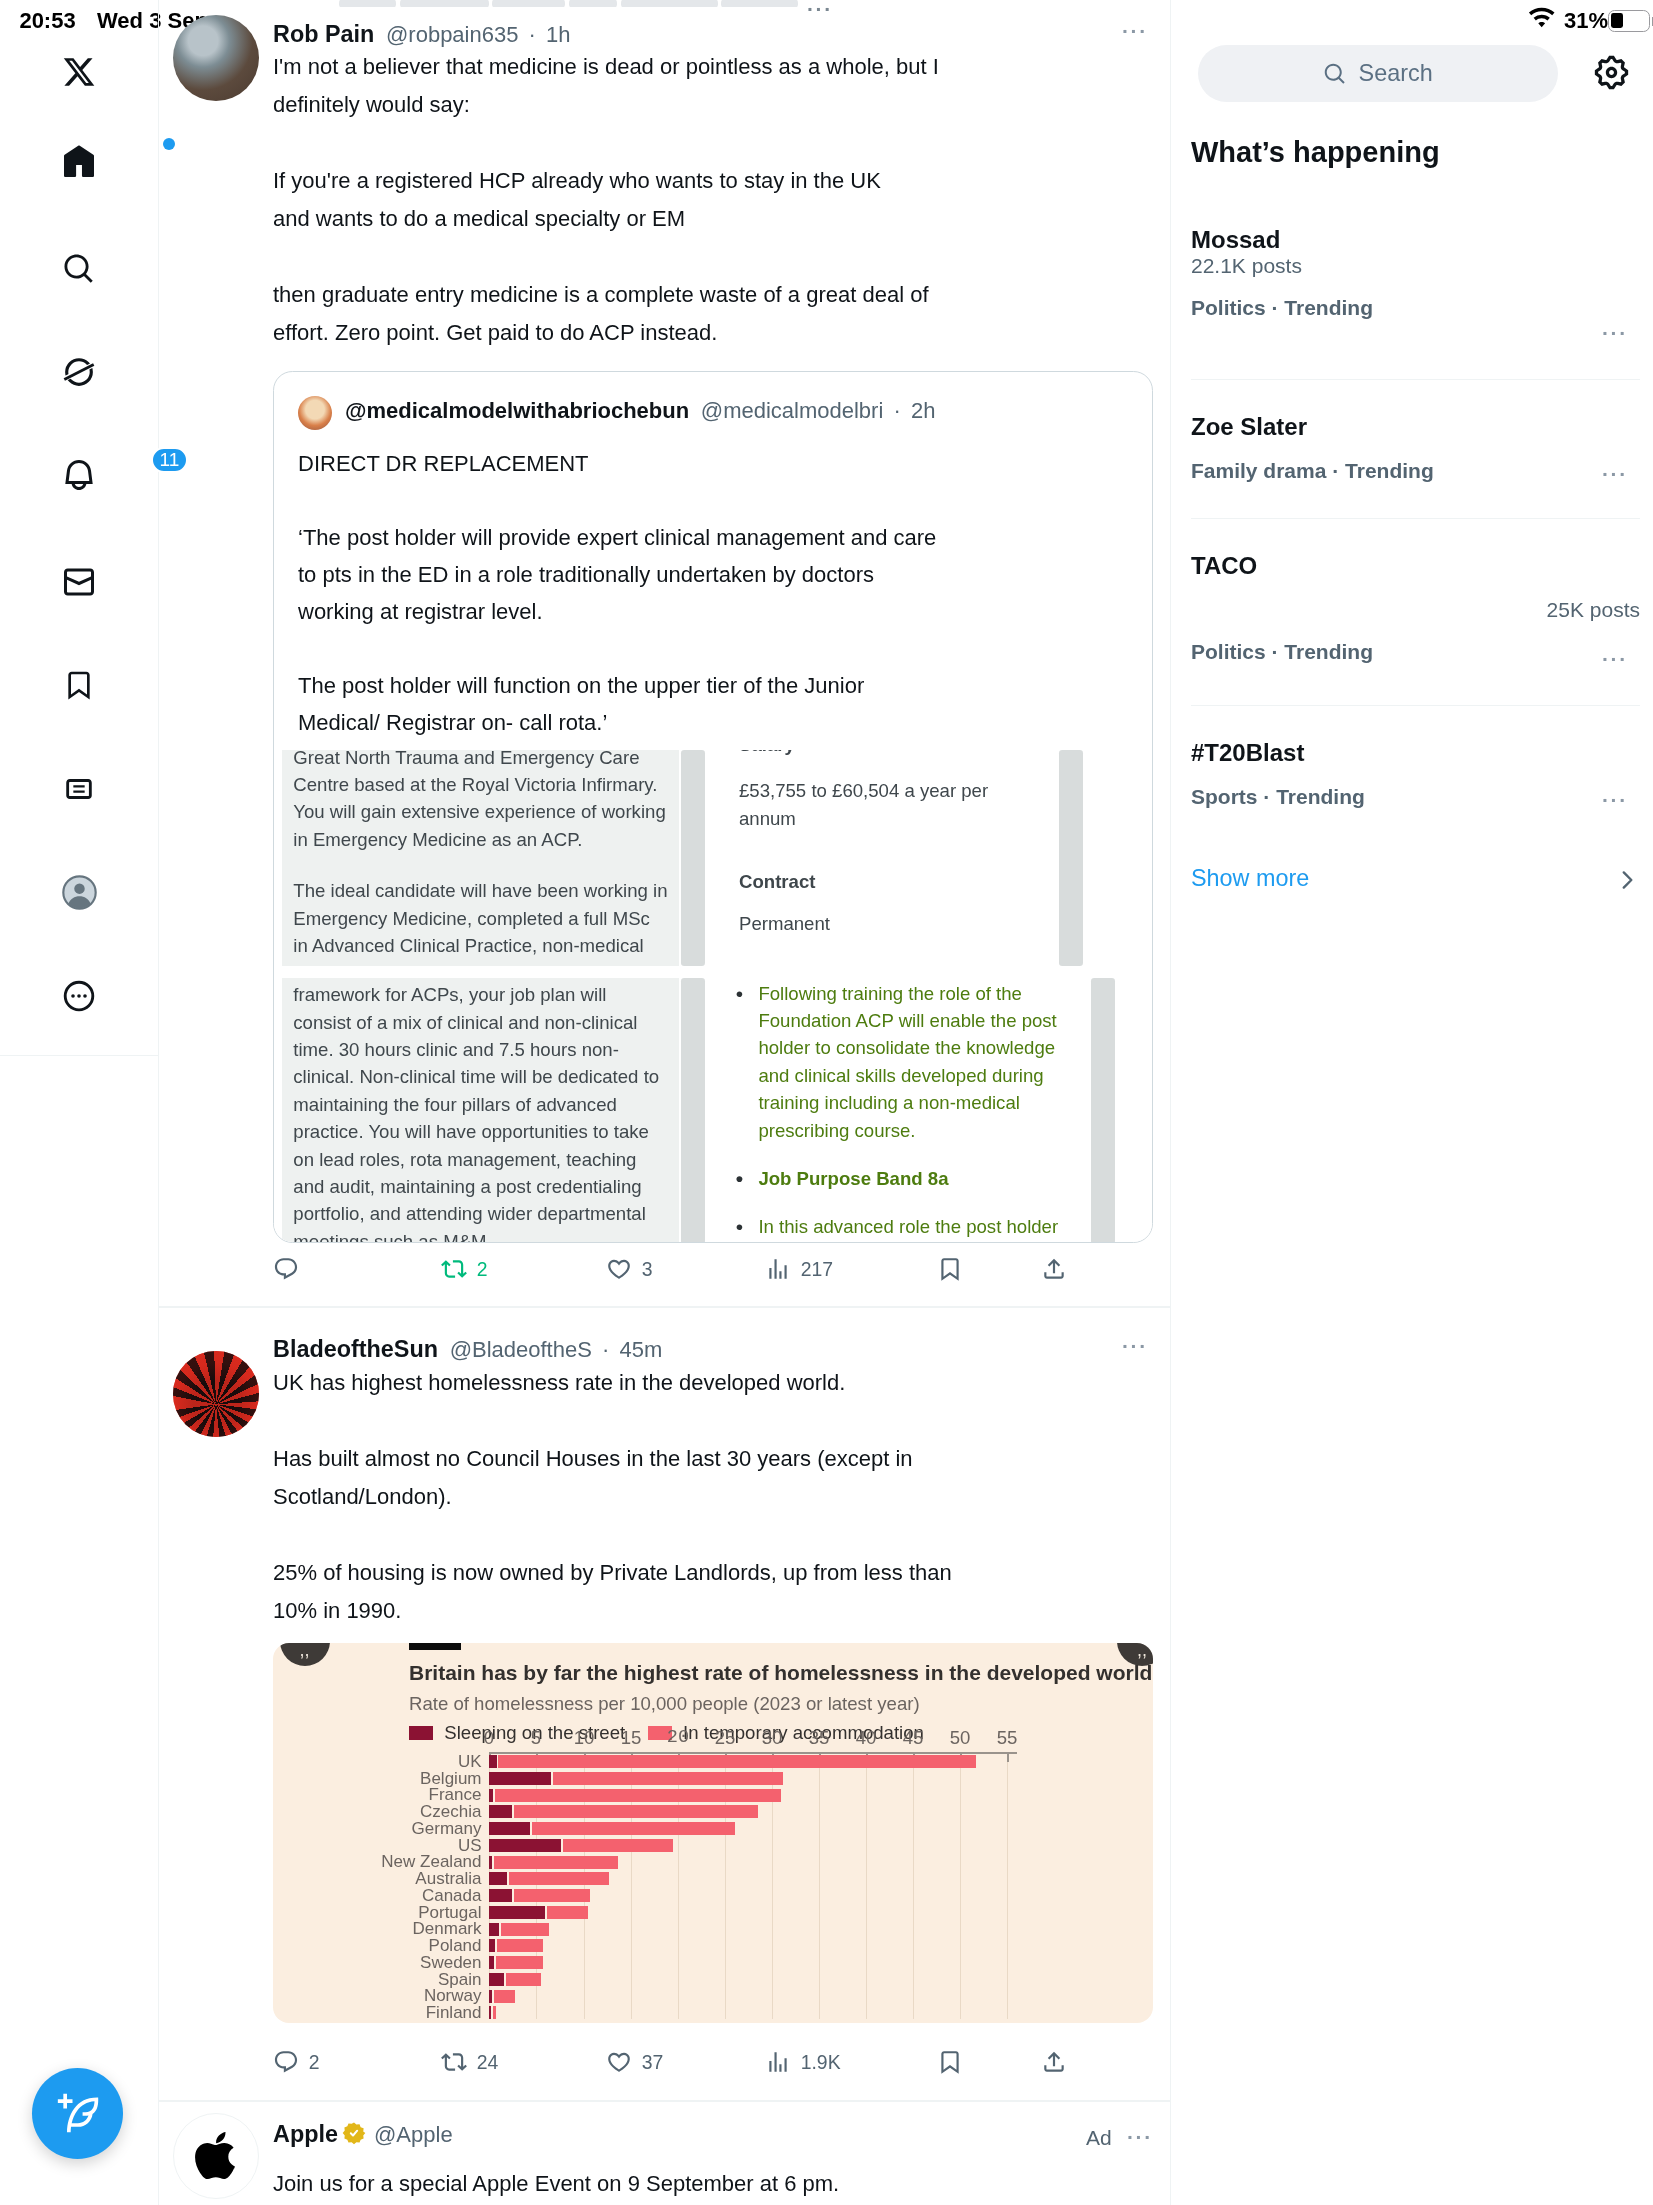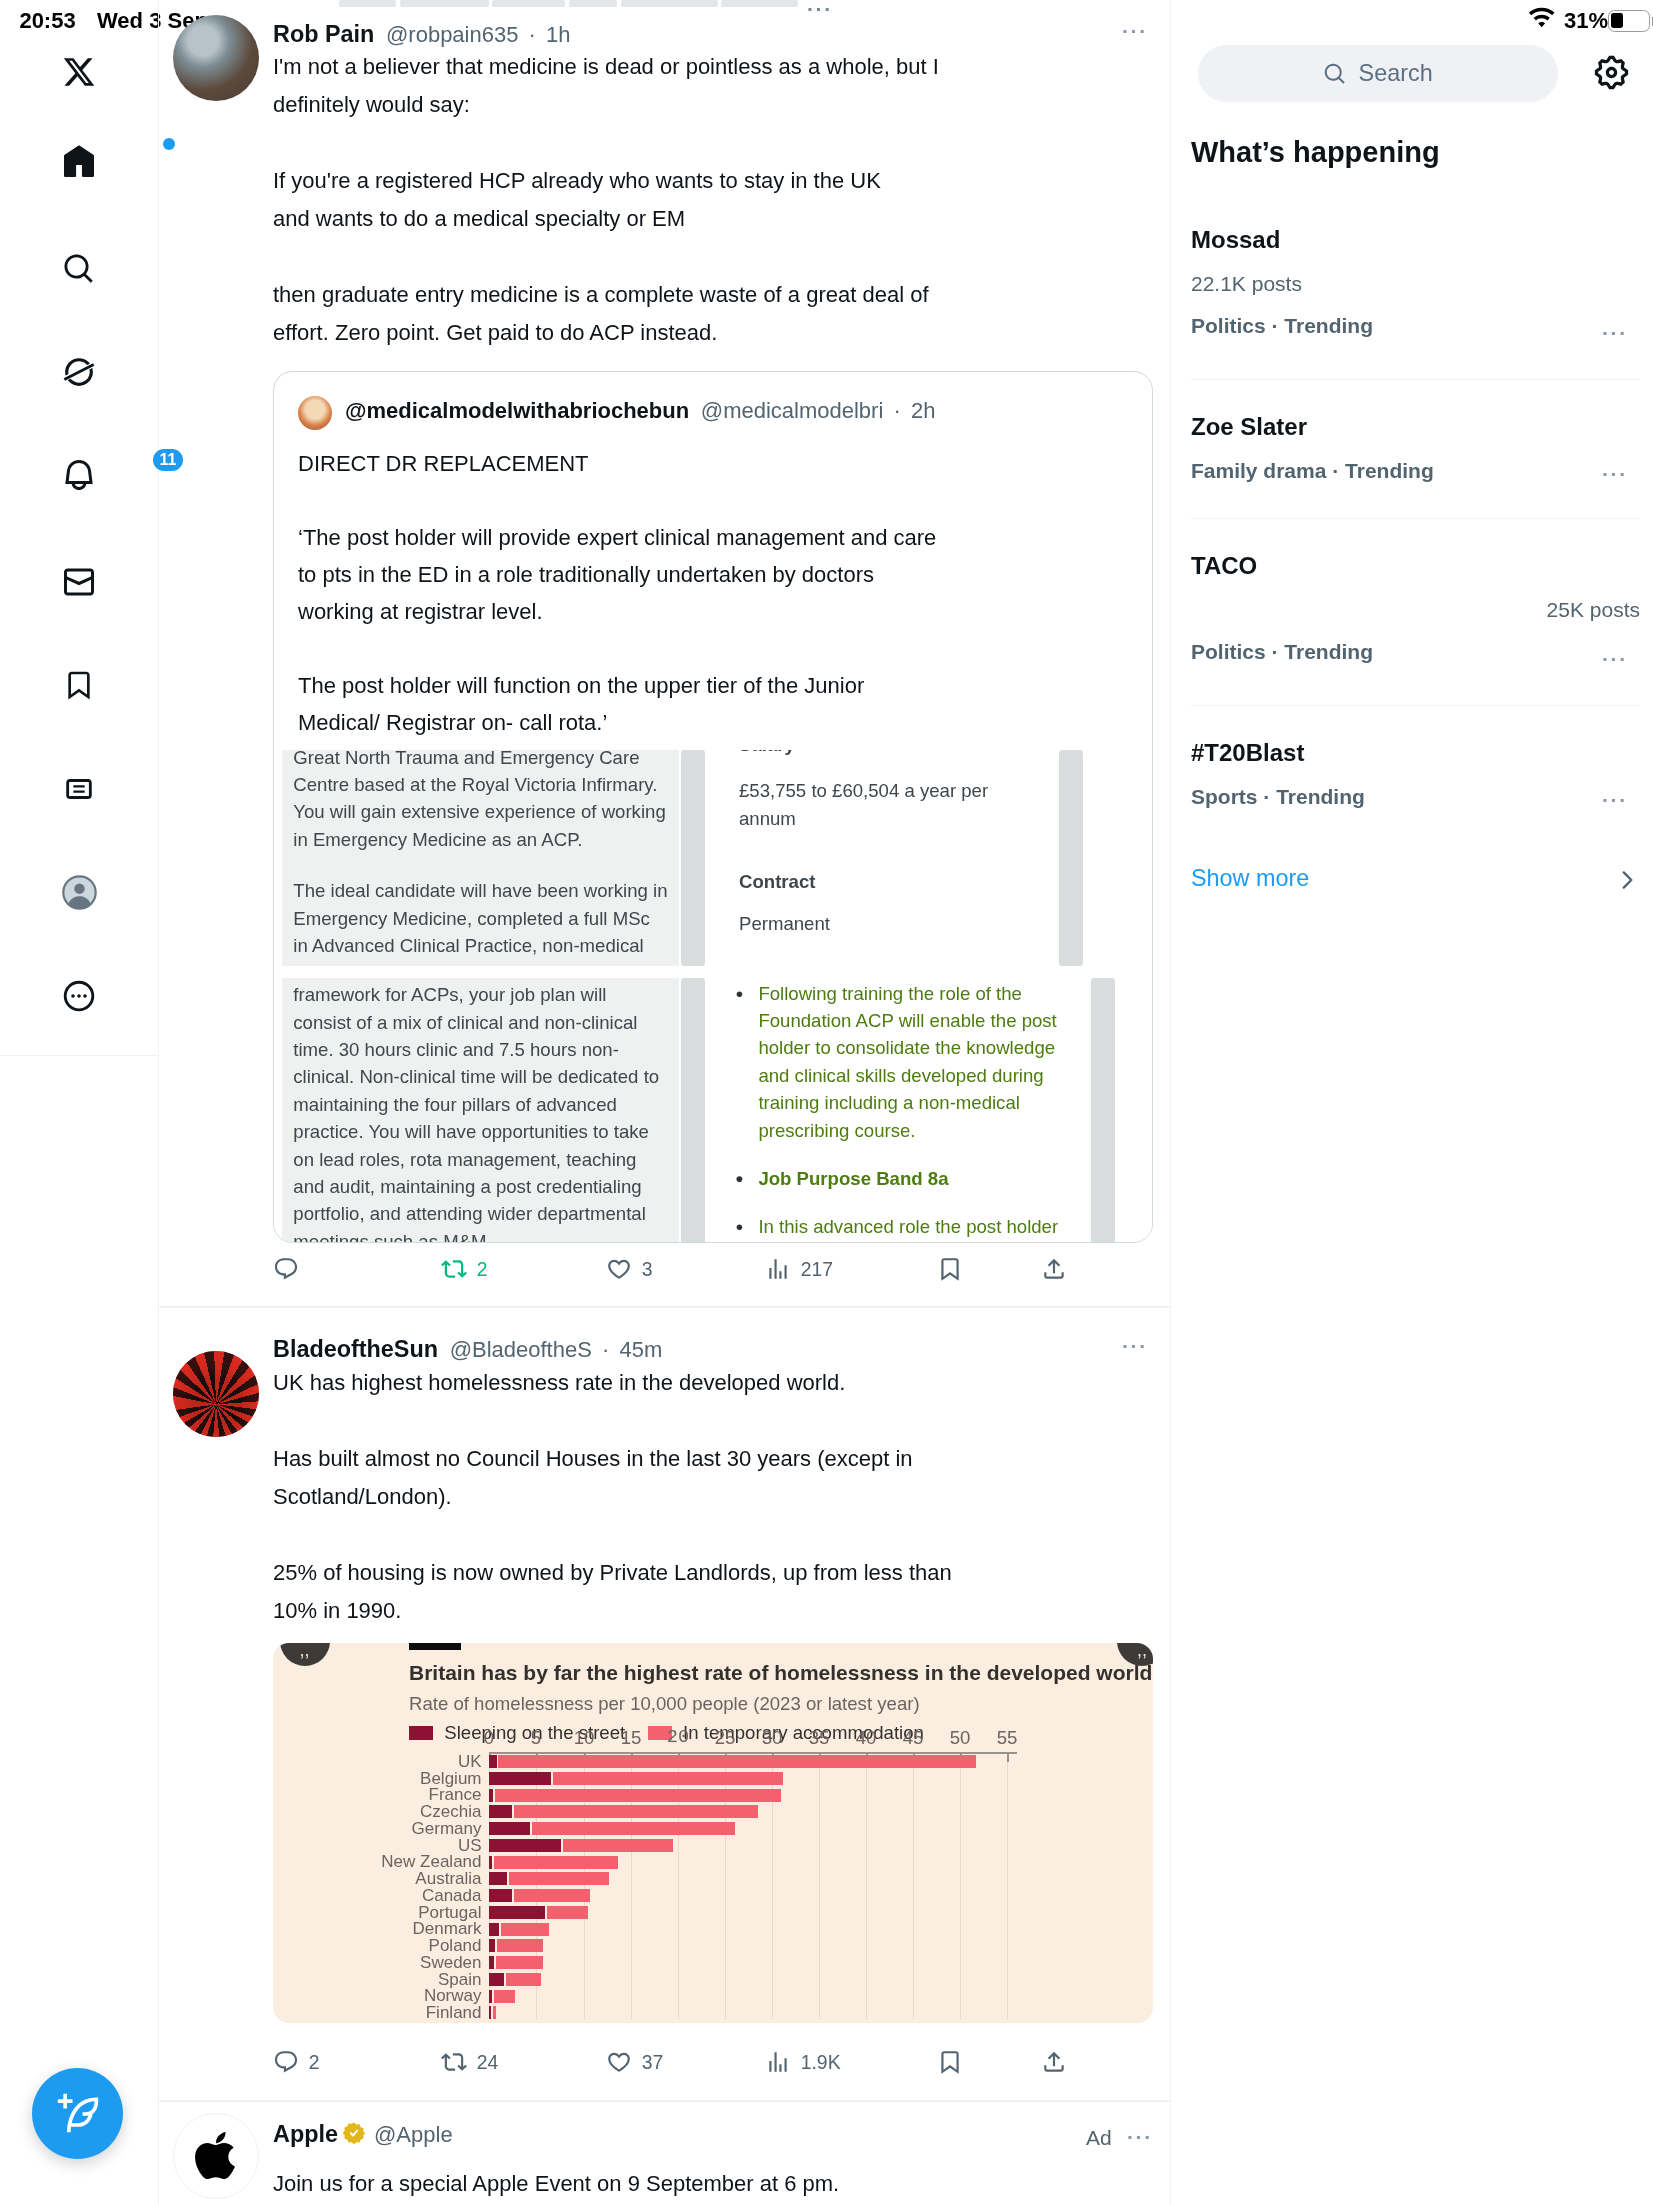--- a/index.html
+++ b/index.html
@@ -15,21 +15,21 @@
   .battery-shell { width:42px; height:22px; border:1.6px solid #9a9a9e; border-radius:6.5px; position:relative; }
   .battery-fill { position:absolute; left:2.4px; top:2.4px; bottom:2.4px; width:11.3px; background:#000; border-radius:2.4px; }
   .battery-nub { position:absolute; right:-5.7px; top:6.5px; width:3.2px; height:9px; background:#9a9a9e; border-radius:0 2.4px 2.4px 0; }
   
   .rail-divider { left:158px; top:0; width:0.8px; height:2205px; background:#eff3f4; }
   .rail-hr { left:0; top:1055px; width:158px; height:0.8px; background:#eff3f4; }
   .nav-item { left:0; width:158px; height:73px; display:flex; align-items:center; justify-content:center; cursor:pointer; }
   .badge {
     position:absolute; left:90px; top:-9.7px; min-width:31px; height:26px; padding:0 6.5px;
     background:#1d9bf0; border:2.4px solid #fff; border-radius:14.5px; color:#fff;
-    font-size:16px; font-weight:700; display:flex; align-items:center; justify-content:center;
+    font-size:19px; font-weight:400; display:flex; align-items:center; justify-content:center;
   }
   .home-dot { position:absolute; left:102px; top:-6.5px; width:12px; height:12px; border-radius:50%; background:#1d9bf0; }
   .tweet-divider { background:#eff3f4; height:1.6px; left:159px; width:1011px; }
   .avatar { border-radius:50%; overflow:hidden; }
   .av-rob { background:radial-gradient(circle at 35% 30%,#b8c3c9 0 18%,#7d8d94 32%,#5c4a3d 60%,#4a3a30 100%); }
   .av-blade { background:radial-gradient(circle at 50% 60%, #1a0c0c 0 34%, #cf2b20 60%, #e5372a 100%);
     position:relative; }
   .av-blade::before { content:""; position:absolute; inset:0;
     background:repeating-conic-gradient(from -90deg at 50% 62%, #d8291d 0 11deg, #180b0b 11deg 22deg); opacity:.85; }
   .av-quote { background:radial-gradient(circle at 50% 40%, #f3d9b5 0 35%, #d9804a 60%, #8c4f3c 100%); }
@@ -483,21 +483,21 @@
   <div class="abs" style="left:1592px; top:53px;">
     <svg width="39" height="39" viewBox="0 0 24 24">
         <path fill="#0f1419" d="M10.54 1.75h2.92l1.57 2.36c.11.17.32.25.53.21l2.53-.59 2.17 2.17-.58 2.54c-.05.2.04.41.21.53l2.36 1.57v2.92l-2.36 1.57c-.17.12-.26.33-.21.53l.58 2.54-2.17 2.17-2.53-.59c-.21-.04-.42.04-.53.21l-1.57 2.36h-2.92l-1.58-2.36c-.11-.17-.32-.25-.52-.21l-2.54.59-2.17-2.17.58-2.54c.05-.2-.03-.41-.21-.53l-2.35-1.57v-2.92L4.1 8.97c.18-.12.26-.33.21-.53L3.73 5.9 5.9 3.73l2.54.59c.2.04.41-.04.52-.21l1.58-2.36zm1.07 2l-.98 1.47C10.05 6.08 9 6.5 7.99 6.27l-1.46-.34-.6.6.33 1.46c.24 1.01-.18 2.07-1.05 2.64l-1.46.98v.78l1.46.98c.87.57 1.29 1.63 1.05 2.64l-.33 1.46.6.6 1.46-.34c1.01-.23 2.06.19 2.64 1.05l.98 1.47h.78l.97-1.47c.58-.86 1.63-1.28 2.65-1.05l1.45.34.61-.6-.34-1.46c-.23-1.01.18-2.07 1.05-2.64l1.47-.98v-.78l-1.47-.98c-.87-.57-1.28-1.63-1.05-2.64l.34-1.46-.61-.6-1.45.34c-1.02.23-2.07-.19-2.65-1.05l-.97-1.47h-.78zM12 10.5c-.83 0-1.5.67-1.5 1.5s.67 1.5 1.5 1.5c.82 0 1.5-.67 1.5-1.5s-.68-1.5-1.5-1.5zm-3.5 1.5c0-1.93 1.56-3.5 3.5-3.5 1.93 0 3.5 1.57 3.5 3.5s-1.57 3.5-3.5 3.5c-1.94 0-3.5-1.57-3.5-3.5z"></path>
       </svg>
   </div>
 
   <div class="abs wh-heading">What’s happening</div>
 
   <div class="abs" style="left:1191px; top:226px; width:449px;">
     <div class="trend-title">Mossad</div>
-    <div class="trend-meta" style="margin-top:18px;">22.1K posts</div>
+    <div class="trend-meta" style="">22.1K posts</div>
     <div class="trend-cat" style="margin-top:18px;">Politics · Trending</div>
   </div>
   <div class="abs more-dots" style="left:1602px; top:321px;">···</div>
   <div class="abs sb-divider" style="top:379px;"></div>
 
   <div class="abs" style="left:1191px; top:413px; width:449px;">
     <div class="trend-title">Zoe Slater</div>
     <div class="trend-cat" style="margin-top:18px;">Family drama · Trending</div>
   </div>
   <div class="abs more-dots" style="left:1602px; top:462px;">···</div>

